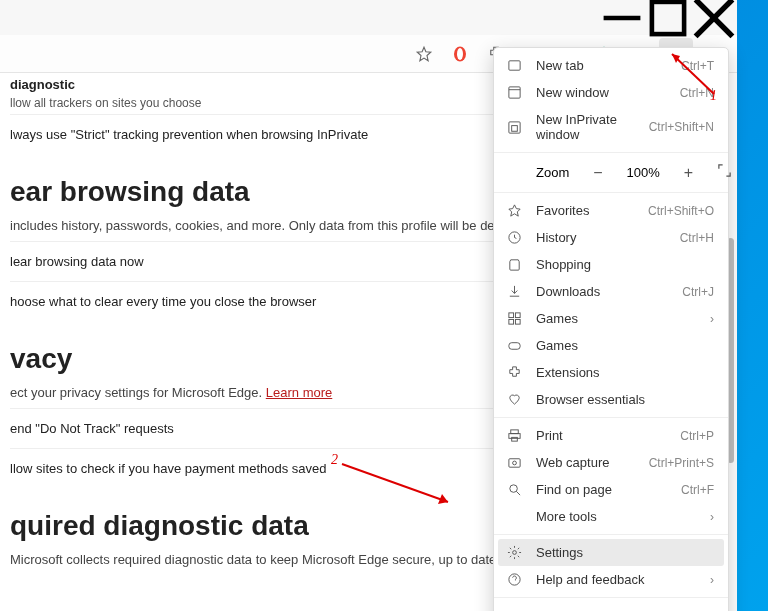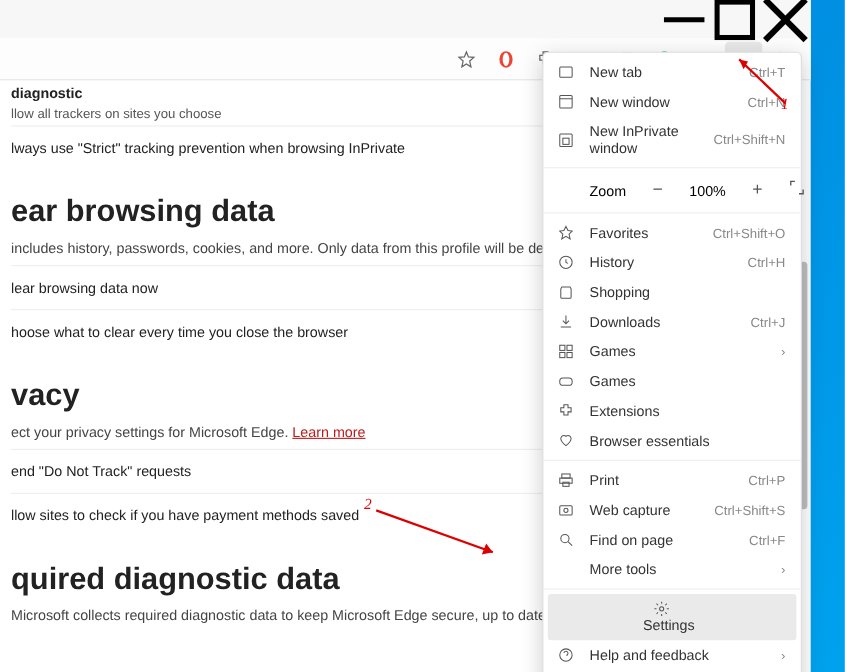--- a/index.html
+++ b/index.html
@@ -15,21 +15,21 @@
 .content { padding:0 0 0 0; color:#222; position:relative; }
 .section { padding:0 10px; }
 h2 { font-size:28px; font-weight:600; margin:22px 0 10px 0; }
 .label { font-size:12px; color:#555; padding:4px 0; }
 .row { border-top:1px solid #eee; padding:12px 0; font-size:13px; }
 .desc { font-size:13px; color:#444; margin-bottom:8px; }
 a.link { color:#b91c1c; }
 .scrollbar { position:absolute; right:3px; top:165px; width:7px; height:225px; background:#c0c0c0; border-radius:4px; }
 .menu { position:absolute; right:8px; top:47px; width:236px; background:#fff; border:1px solid #ddd; border-radius:5px; box-shadow:0 6px 20px rgba(0,0,0,.2); z-index:10; padding:4px 0; font-size:13px; }
 .mitem { display:flex; align-items:center; padding:6px 14px 6px 12px; color:#333; }
-.mitem.hl { background:#eaeaea; border-radius:3px; margin:0 4px; padding-left:8px;flex-direction:column; }
+.mitem.hl { background:#eaeaea; border-radius:3px; margin:0 4px; padding-left:8px; }
 .mitem .ic { width:16px; margin-right:14px; display:flex; align-items:center; justify-content:center; color:#555; }
 .mitem .ic svg { width:15px; height:15px; }
 .mitem .txt { flex:1; }
 .mitem .sc { color:#888; font-size:12px; }
 .mitem .chev { color:#888; font-size:12px; }
 .msep { height:1px; background:#eee; margin:4px 0; }
 .zoom { display:flex; align-items:center; padding:6px 14px 6px 42px; gap:24px; }
 .zoom .minus, .zoom .plus, .zoom .full { width:28px; text-align:center; color:#555; font-size:16px; }
 .zoom .pct { flex:0 0 auto; font-size:13px; }
 .arrow { position:absolute; pointer-events:none; z-index:20; }
@@ -259,21 +259,21 @@
         <span class="sc">Ctrl+P</span>
       </div>
   <div class="mitem">
         <span class="ic">
           <svg viewBox="0 0 16 16" fill="none" stroke="#555">
             <rect x="2" y="4" width="12" height="9" rx="1"></rect>
             <circle cx="8" cy="8.5" r="2"></circle>
           </svg>
         </span>
         <span class="txt">Web capture</span>
-        <span class="sc">Ctrl+Shift+S</span>
+        <span class="sc">Ctrl+Print+S</span>
       </div>
   <div class="mitem">
         <span class="ic">
           <svg viewBox="0 0 16 16" fill="none" stroke="#555">
             <circle cx="7" cy="7" r="4"></circle>
             <line x1="10" y1="10" x2="14" y2="14"></line>
           </svg>
         </span>
         <span class="txt">Find on page</span>
         <span class="sc">Ctrl+F</span>

